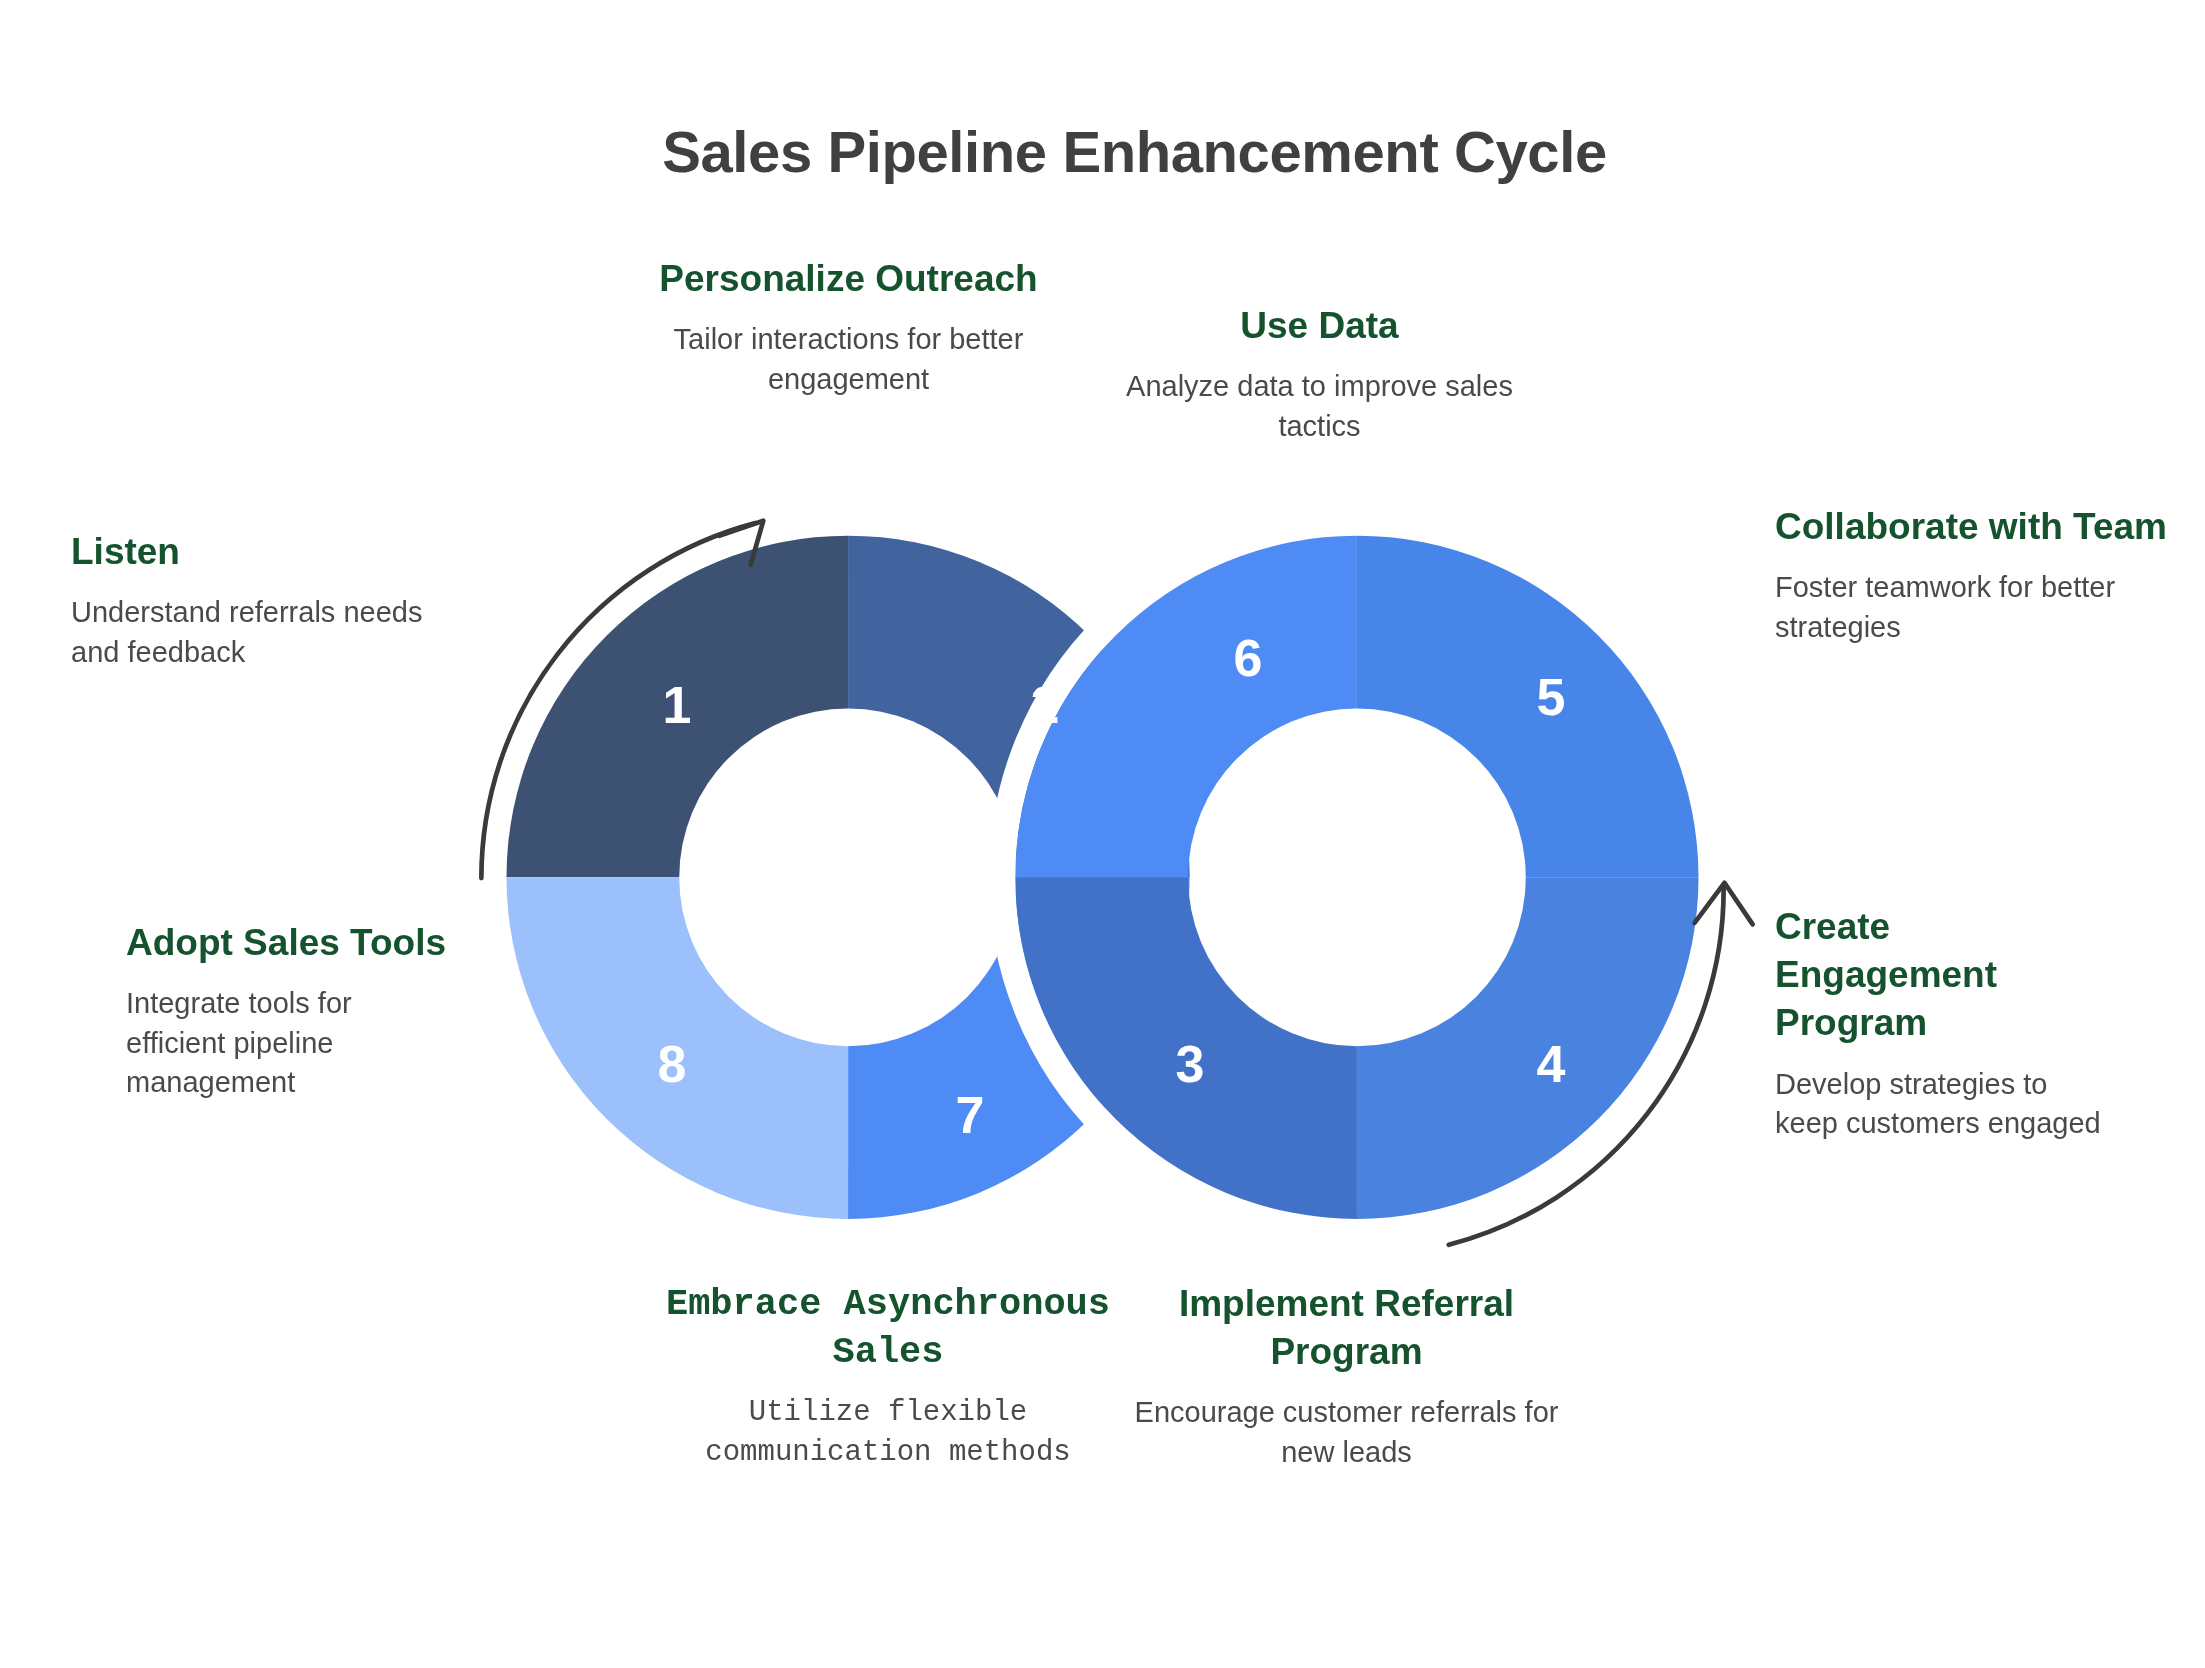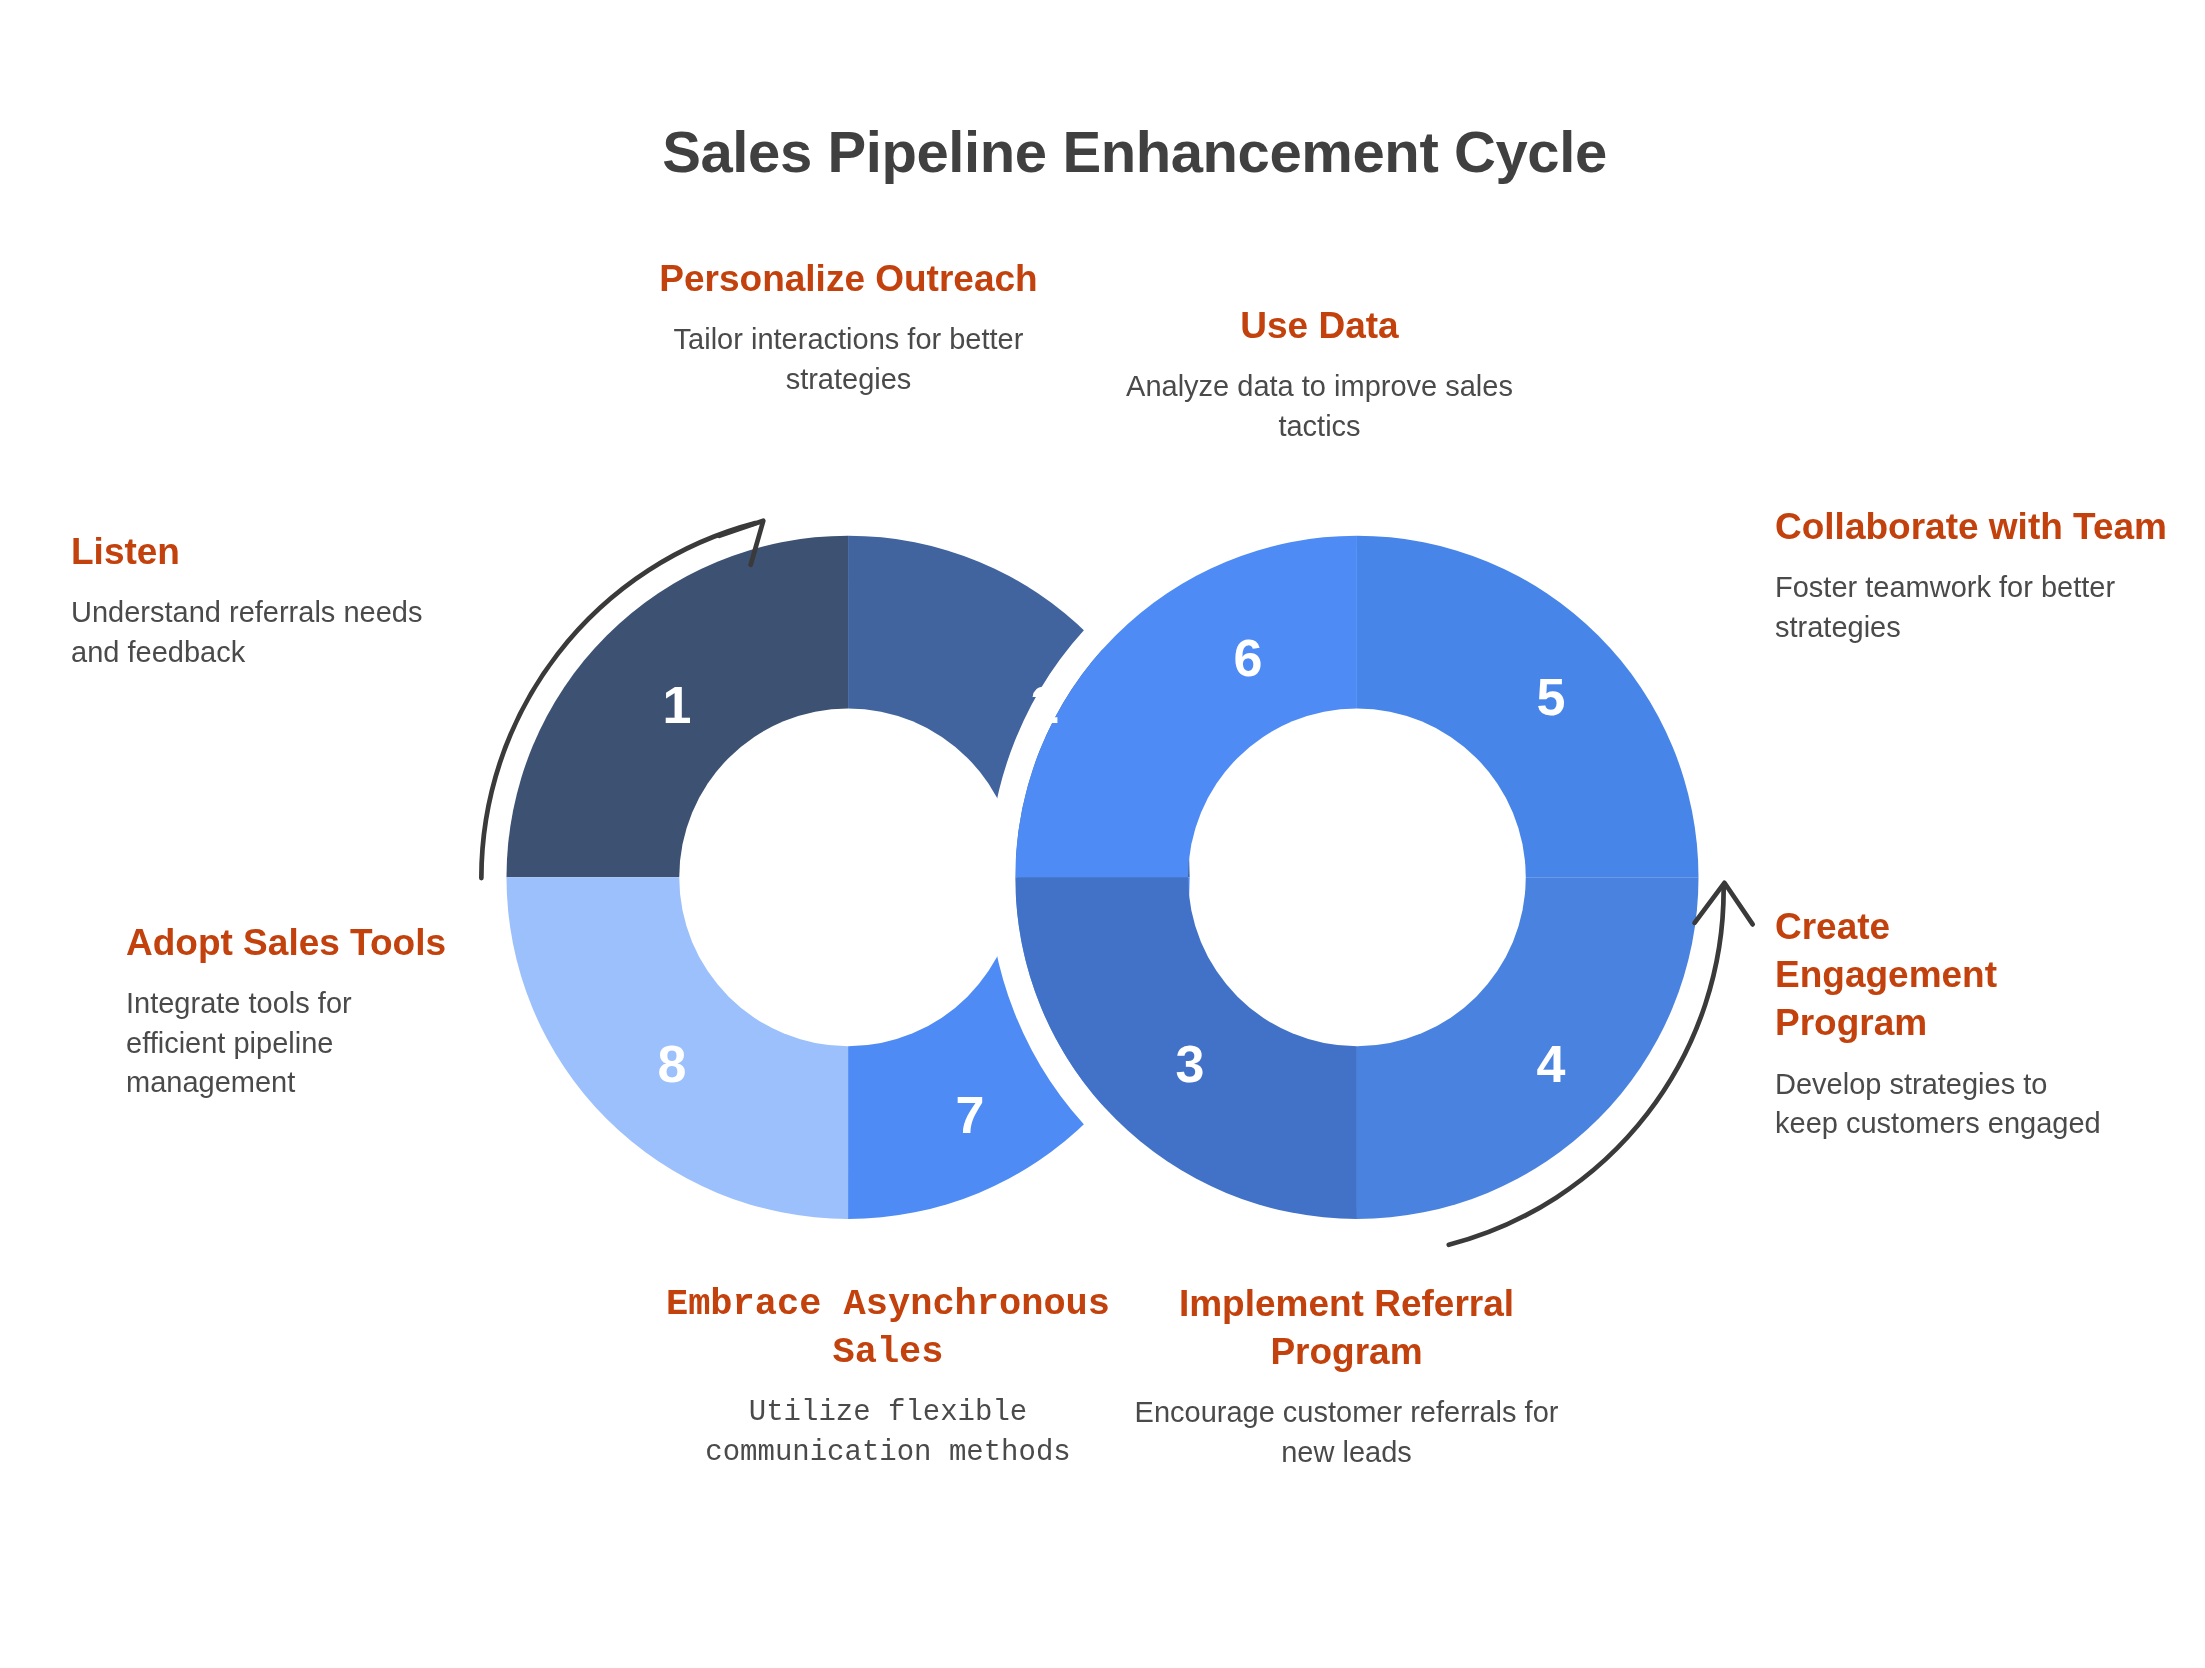--- a/index.html
+++ b/index.html
@@ -23,21 +23,21 @@
     margin-left:32px;
   }
 
   .diagram-svg{position:absolute;left:0;top:0;width:2205px;height:1669px;}
 
   
   .callout{position:absolute;}
   .callout .c-title{
     font-size:37px;
     font-weight:bold;
-    color:#c2410c;
+    color:#14532d;
     line-height:1.30;
     margin:0;
   }
   .callout .c-desc{
     font-size:29px;
     font-weight:normal;
     color:#4a4a4a;
     line-height:1.36;
     margin:0;
     padding-top:17.3px;
@@ -137,21 +137,21 @@
     <div class="c-desc">Understand referrals needs and feedback</div>
   </div>
 
   <div class="callout ta-right" id="co-adopt">
     <div class="c-title">Adopt Sales Tools</div>
     <div class="c-desc">Integrate tools for efficient pipeline management</div>
   </div>
 
   <div class="callout ta-center" id="co-personalize">
     <div class="c-title">Personalize Outreach</div>
-    <div class="c-desc">Tailor interactions for better strategies</div>
+    <div class="c-desc">Tailor interactions for better engagement</div>
   </div>
 
   <div class="callout ta-center" id="co-embrace">
     <div class="c-title">Embrace Asynchronous Sales</div>
     <div class="c-desc">Utilize flexible communication methods</div>
   </div>
 
   <div class="callout ta-center" id="co-usedata">
     <div class="c-title">Use Data</div>
     <div class="c-desc">Analyze data to improve sales tactics</div>

